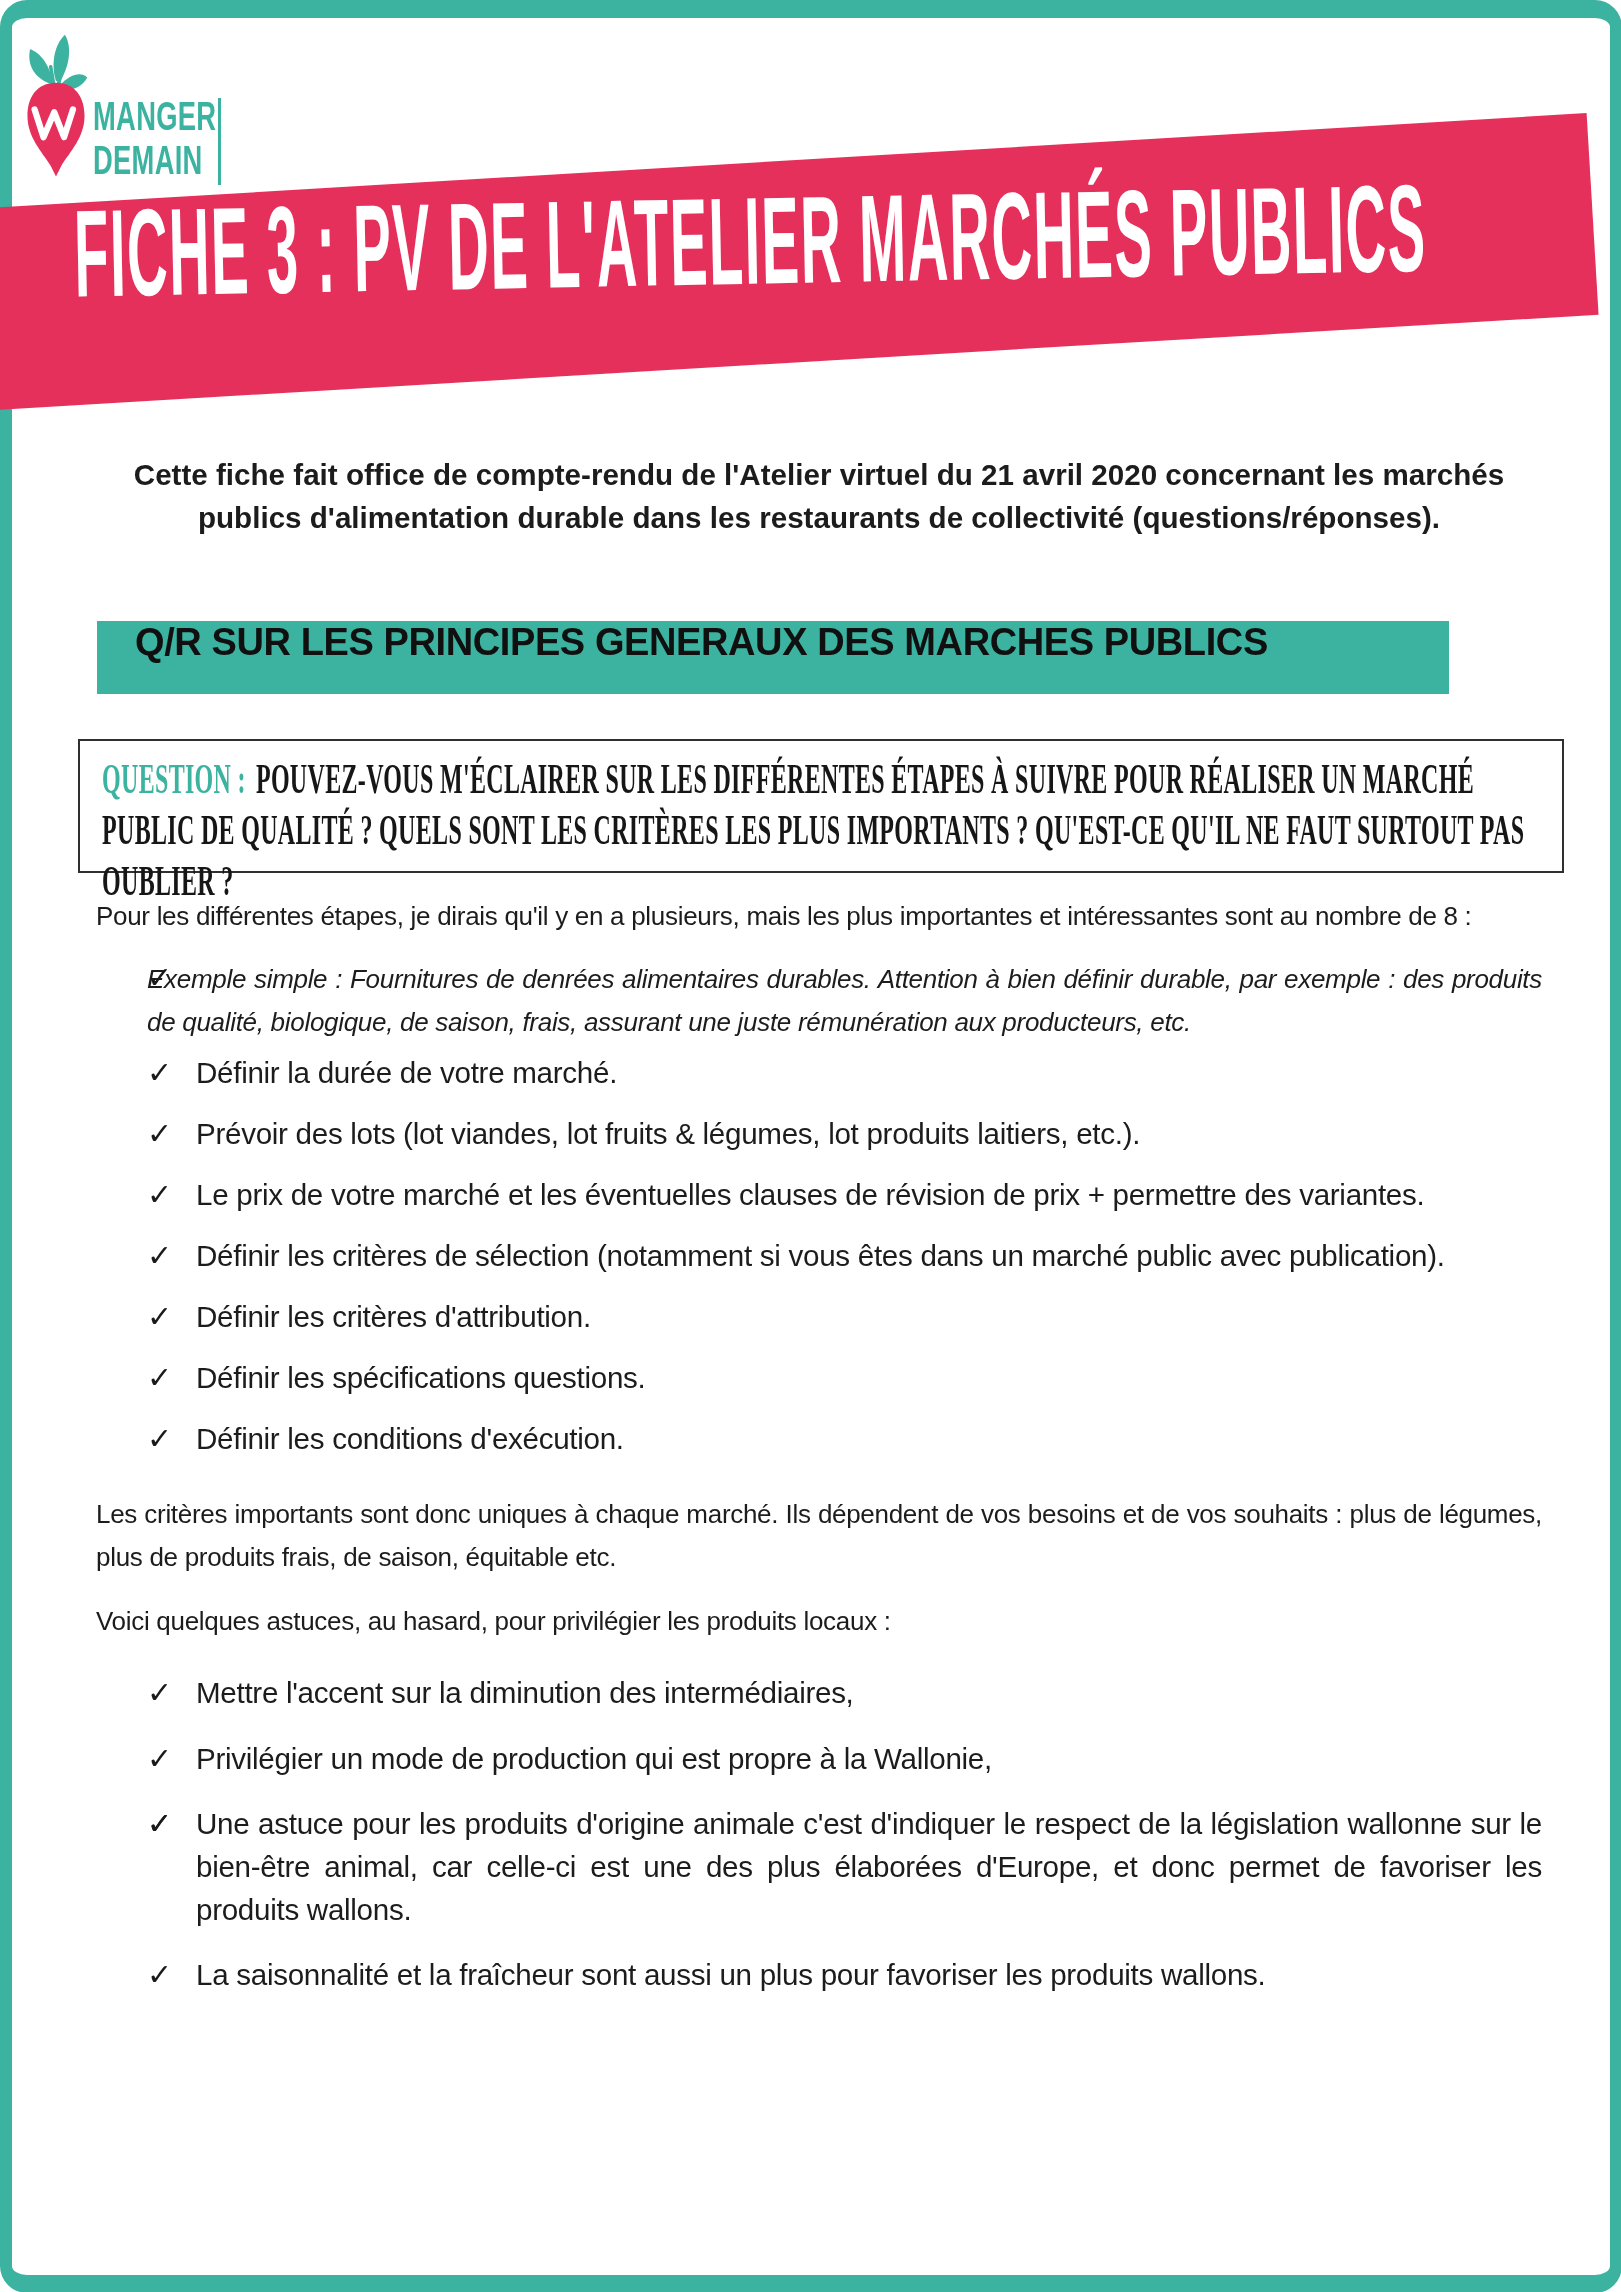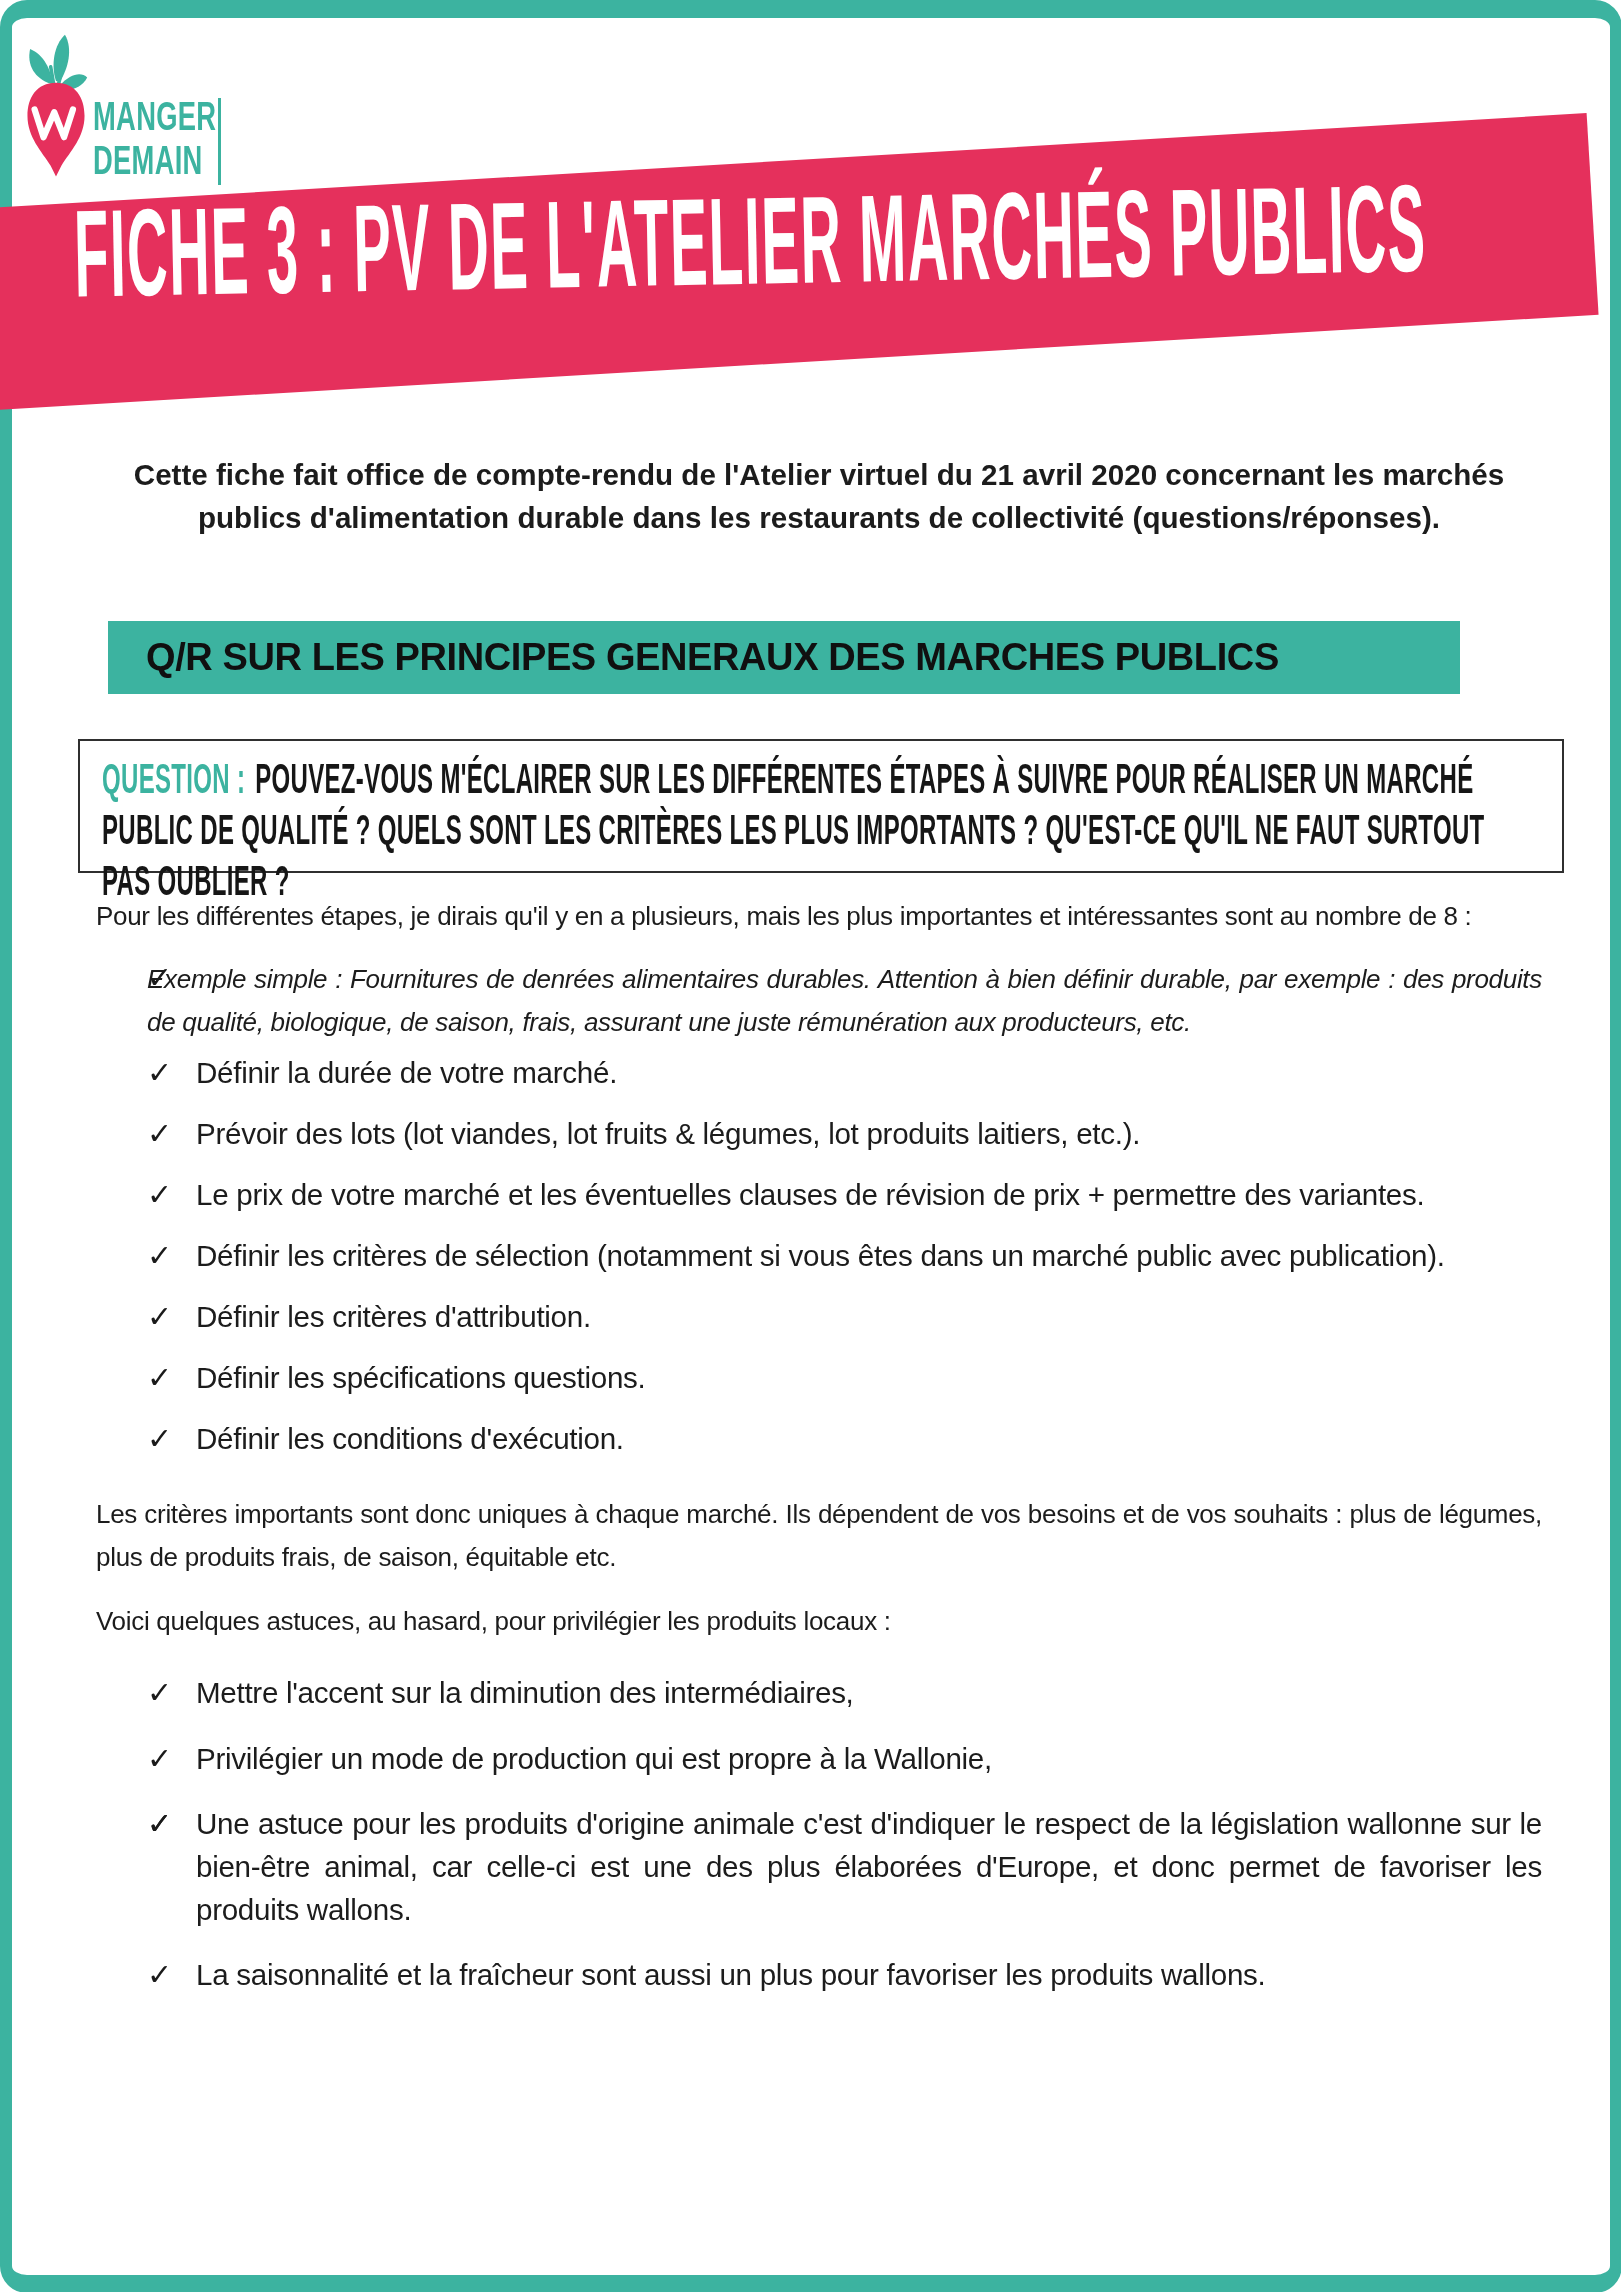--- a/index.html
+++ b/index.html
@@ -32,26 +32,26 @@
             background:var(--pink); transform:rotate(-3.4deg); z-index:20; }
   .banner-title { position:absolute; left:73px; top:190px; z-index:21; color:#fff;
                   font-weight:bold; font-size:72px; line-height:75px; letter-spacing:1.8px;
                   white-space:nowrap; transform:rotate(-1.1deg) scale(.78,1.72); transform-origin:0 0; }
 
   
   .content { position:absolute; left:8px; top:0; width:1622px; padding:448px 88px 0 88px; z-index:15; }
 
   .intro { margin-top:4.5px; font-weight:bold; font-size:29.6px; line-height:43px; text-align:center; padding:0 27px; }
 
-  .section-bar { margin:82px 0 0 12px; width:1352px; height:73px; background:var(--teal);
-                 display:flex; align-items:center; padding-left:38px; }
+  .section-bar { margin:82px 0 0 1px; width:1352px; height:73px; background:var(--teal);
+                 display:flex; align-items:flex-start; padding-left:38px; }
   .section-bar h2 { font-size:38px; font-weight:bold; color:#101010; letter-spacing:-0.4px; }
 
   .question-box { margin:45px -21.5px 0 -18px; height:134px; border:2.7px solid #2f2f2f;
-                  padding:12.5px 21.5px; overflow:visible; background:#fff; }
+                  padding:12.5px 21.5px; overflow:visible; background:#fff;font-family:Liberation Serif, serif; }
   .qtext { width:1791px; font-size:30px; line-height:36px; font-weight:bold; letter-spacing:0.4px;
            transform:scale(.8,1.42); transform-origin:0 0; color:#161616; }
   .qlabel { color:var(--teal); margin-right:12.5px; }
 
   .answer p { font-size:26px; line-height:43px; letter-spacing:-0.3px; text-align:justify; }
   .answer-intro { margin-top:22.4px; }
   ul.checklist { list-style:none; }
   ul.first-steps { margin-top:15px; }
   ul.steps { margin-top:7.2px; }
   ul.tips { margin-top:28px; }

